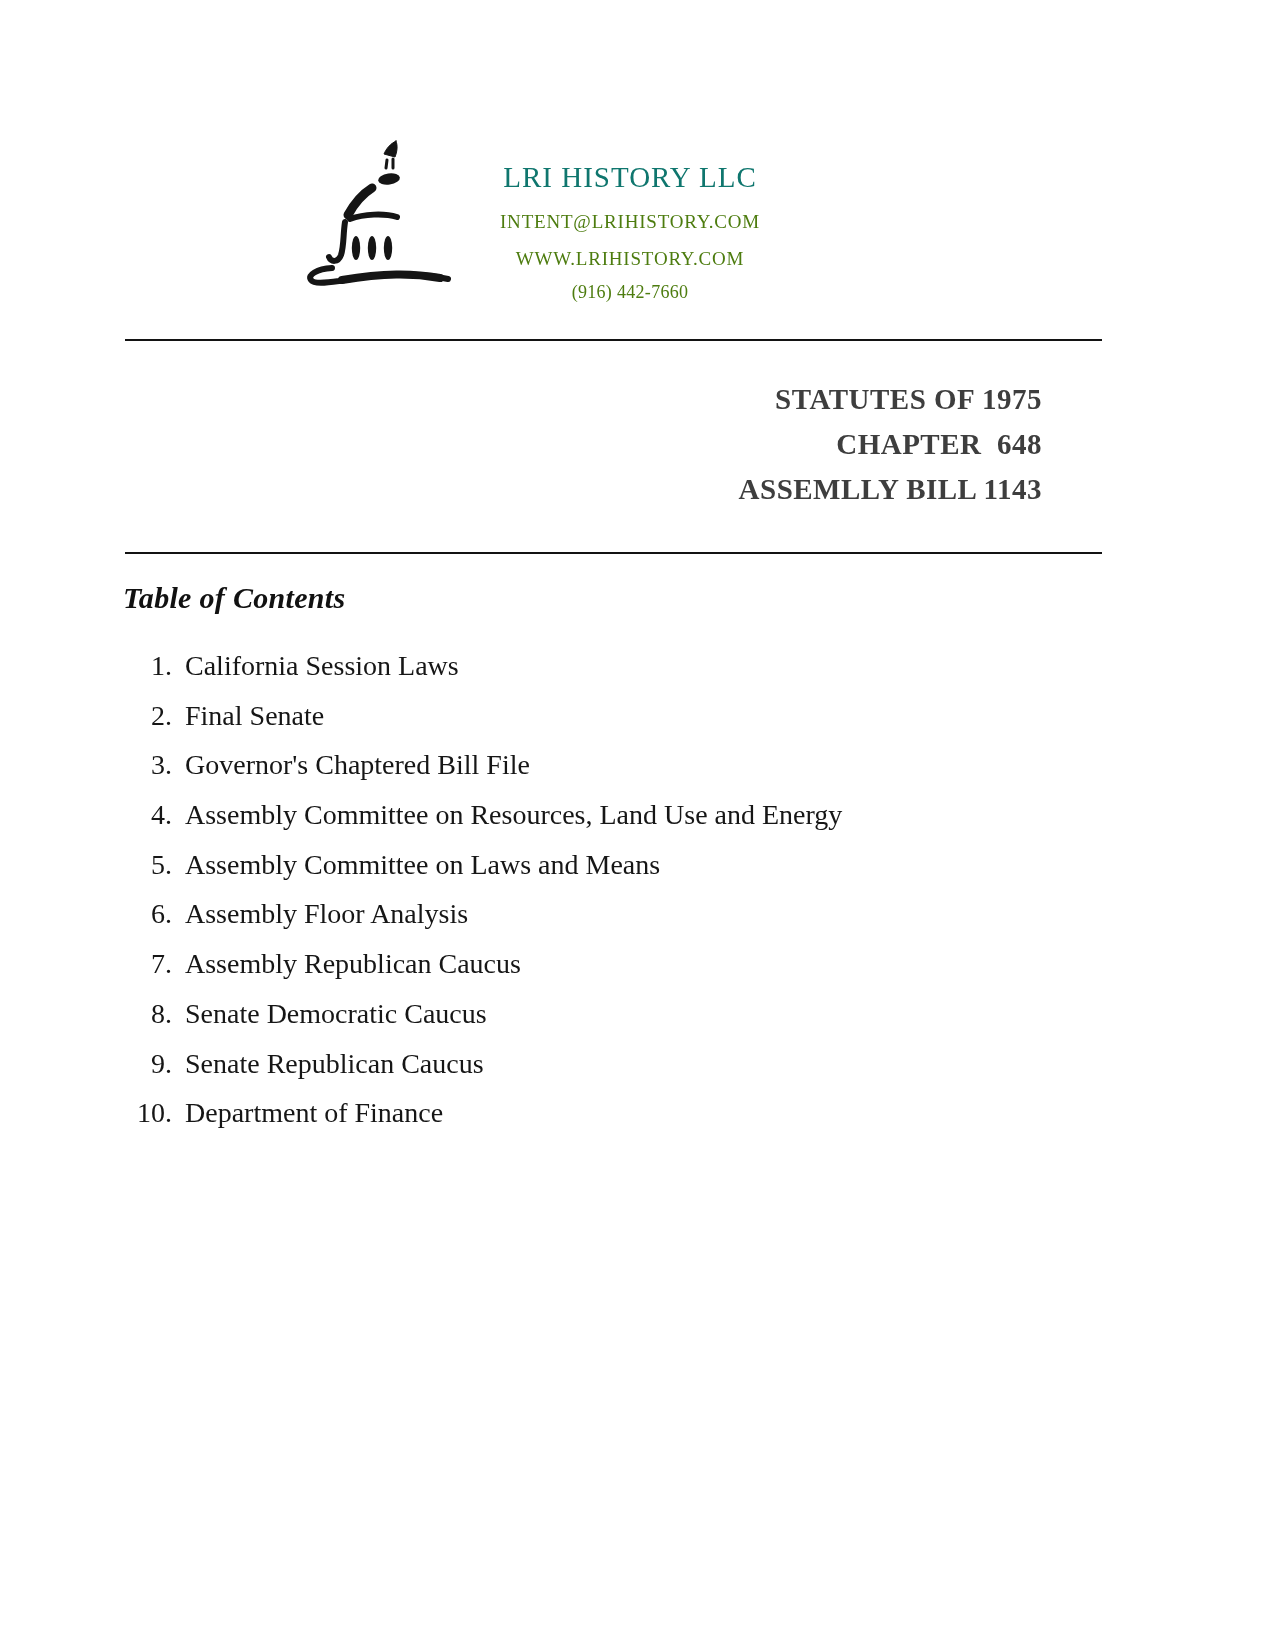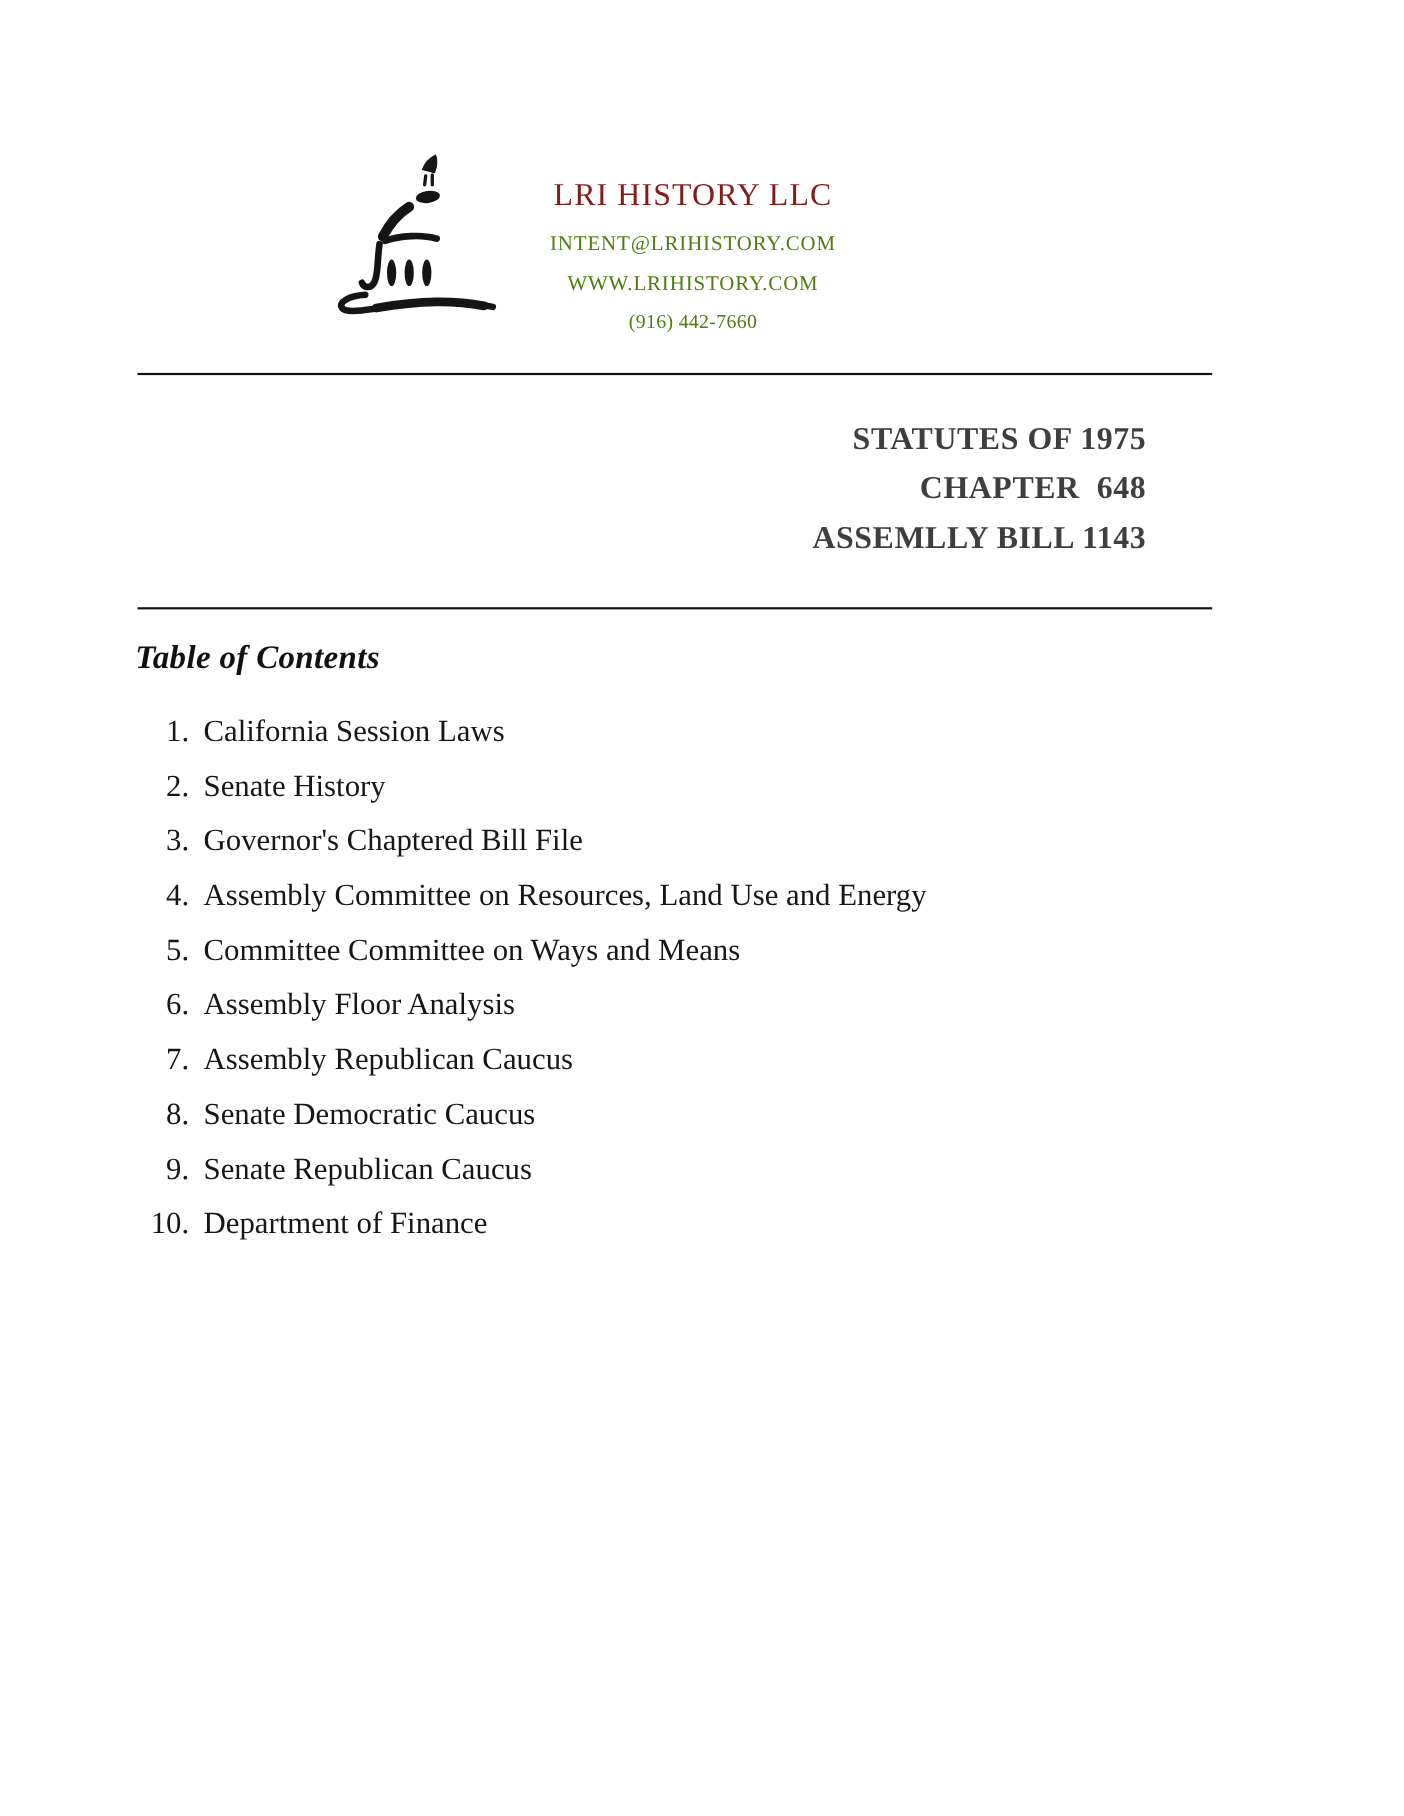--- a/index.html
+++ b/index.html
@@ -26,21 +26,21 @@
     position: absolute;
     left: 438px;
     top: 160px;
     width: 384px;
     text-align: center;
   }
   .org-name {
     font-size: 29px;
     letter-spacing: 1px;
     line-height: 34px;
-    color: #7f1d1d;
+    color: #0f766e;
     white-space: pre;
   }
   .org-line {
     font-size: 19px;
     letter-spacing: 0.8px;
     line-height: 25px;
     color: #4d7c0f;
     white-space: pre;
   }
   .org-email   { margin-top: 15px; }
@@ -168,33 +168,33 @@
 
   <h1 class="toc-heading">Table of Contents</h1>
 
   <ol class="toc-list">
     <li class="toc-item">
       <span class="toc-num">1.</span>
       <span class="toc-label">California Session Laws</span>
     </li>
     <li class="toc-item">
       <span class="toc-num">2.</span>
-      <span class="toc-label">Senate History</span>
+      <span class="toc-label">Final Senate</span>
     </li>
     <li class="toc-item">
       <span class="toc-num">3.</span>
       <span class="toc-label">Governor's Chaptered Bill File</span>
     </li>
     <li class="toc-item">
       <span class="toc-num">4.</span>
       <span class="toc-label">Assembly Committee on Resources, Land Use and Energy</span>
     </li>
     <li class="toc-item">
       <span class="toc-num">5.</span>
-      <span class="toc-label">Committee Committee on Ways and Means</span>
+      <span class="toc-label">Assembly Committee on Laws and Means</span>
     </li>
     <li class="toc-item">
       <span class="toc-num">6.</span>
       <span class="toc-label">Assembly Floor Analysis</span>
     </li>
     <li class="toc-item">
       <span class="toc-num">7.</span>
       <span class="toc-label">Assembly Republican Caucus</span>
     </li>
     <li class="toc-item">

